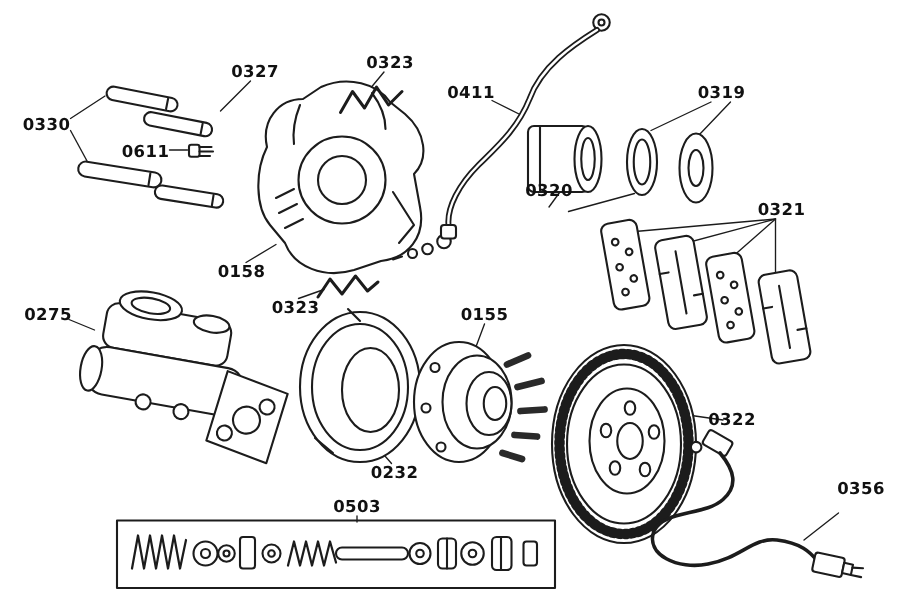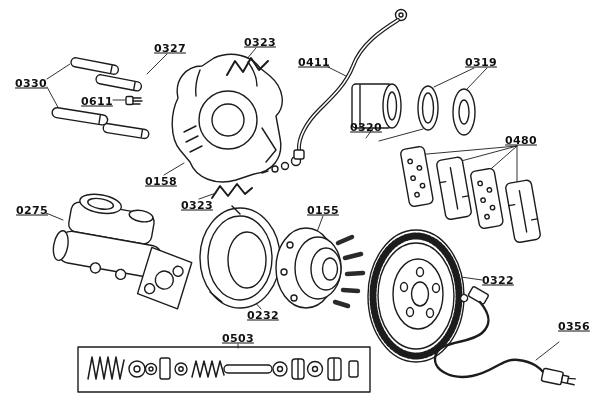--- a/index.html
+++ b/index.html
@@ -3,21 +3,21 @@
 <meta charset="utf-8">
 <style>
   html,body{margin:0;padding:0;background:#ffffff;}
   .stage{
     position:relative;width:600px;height:400px;background:#ffffff;
     font-family:"DejaVu Sans","Liberation Sans",sans-serif;overflow:hidden;
   }
   svg.art{position:absolute;left:0;top:0;width:600px;height:400px;}
   .part-label{
     position:absolute;transform:translate(-50%,-50%);
-    font-size:11px;font-weight:600;color:#111111;letter-spacing:.3px;white-space:nowrap;text-decoration:underline;
+    font-size:11px;font-weight:600;color:#111111;letter-spacing:.3px;white-space:nowrap;
   }
 </style>
 </head>
 <body>
 
 <div class="stage">
 
   <svg class="art" viewBox="0 0 600 400" aria-hidden="true">
     <g stroke="#1c1c1c" fill="none" stroke-width="1.4" stroke-linecap="round" stroke-linejoin="round">
 
@@ -245,23 +245,23 @@
     </g>
   </svg>
 
   <span class="part-label" style="left:31px;top:83px">0330</span>
   <span class="part-label" style="left:170px;top:48px">0327</span>
   <span class="part-label" style="left:97px;top:101px">0611</span>
   <span class="part-label" style="left:260px;top:42px">0323</span>
   <span class="part-label" style="left:314px;top:62px">0411</span>
   <span class="part-label" style="left:481px;top:62px">0319</span>
   <span class="part-label" style="left:366px;top:127px">0320</span>
-  <span class="part-label" style="left:521px;top:140px">0480</span>
+  <span class="part-label" style="left:521px;top:140px">0321</span>
   <span class="part-label" style="left:161px;top:181px">0158</span>
   <span class="part-label" style="left:197px;top:205px">0323</span>
   <span class="part-label" style="left:32px;top:210px">0275</span>
   <span class="part-label" style="left:323px;top:210px">0155</span>
   <span class="part-label" style="left:263px;top:315px">0232</span>
-  <span class="part-label" style="left:498px;top:280px">0322</span>
+  <span class="part-label" style="left:488px;top:280px">0322</span>
   <span class="part-label" style="left:238px;top:338px">0503</span>
   <span class="part-label" style="left:574px;top:326px">0356</span>
 
 </div>
 
 </body></html>

